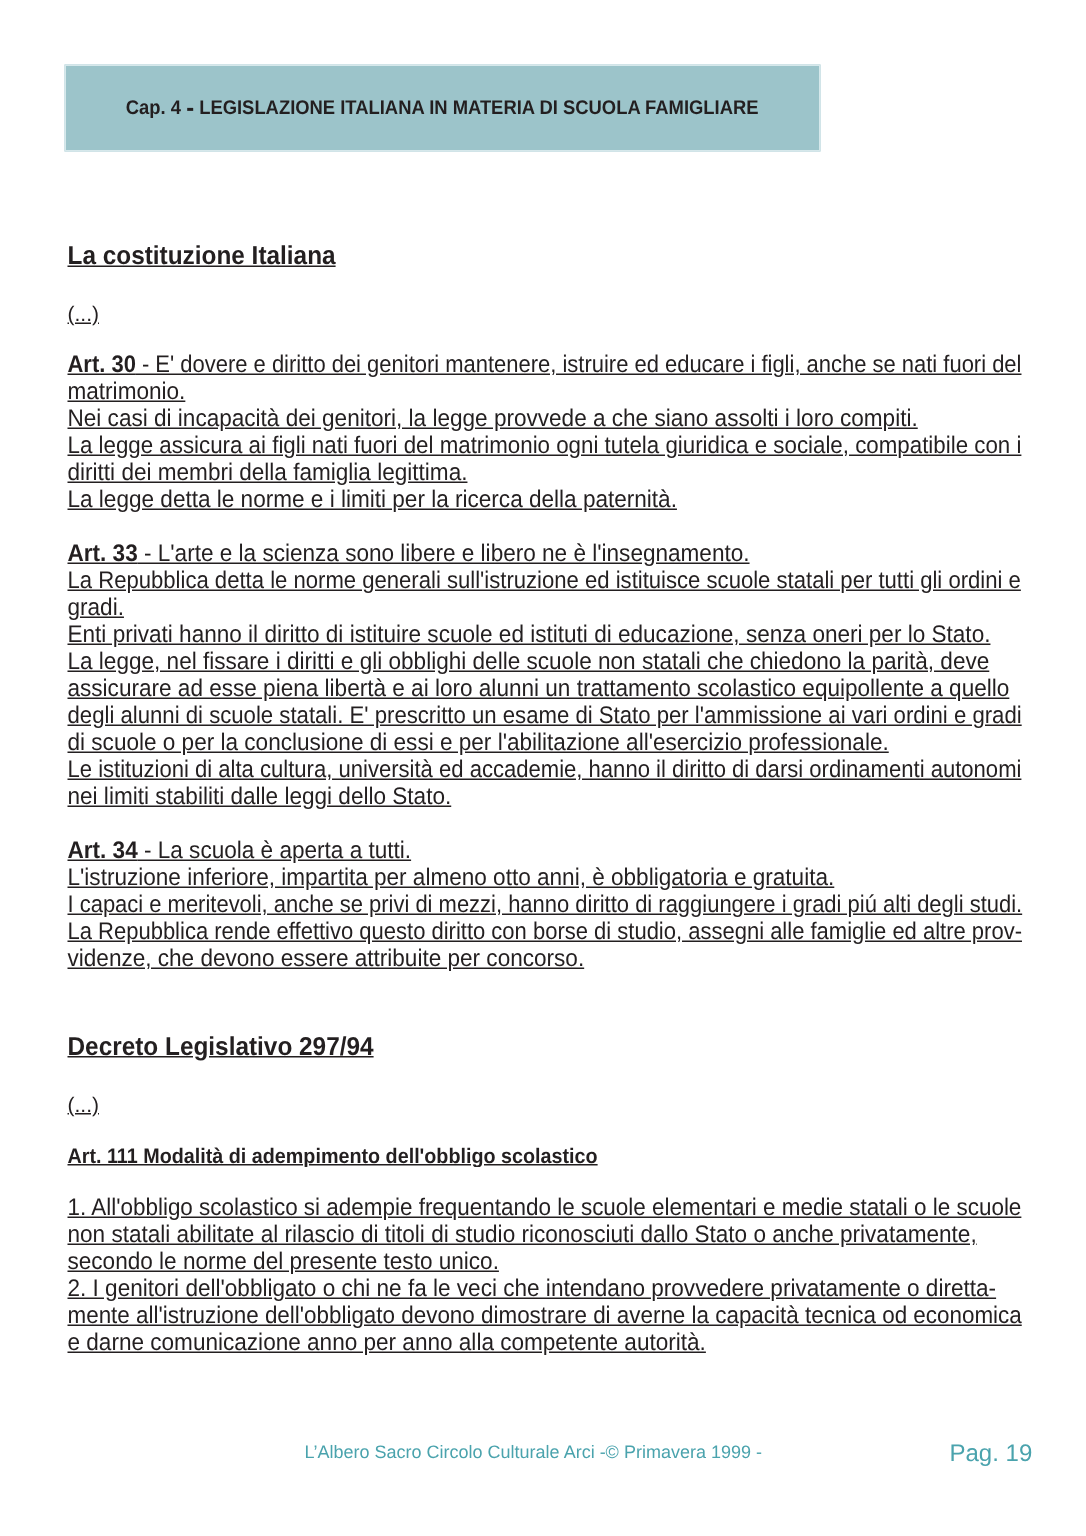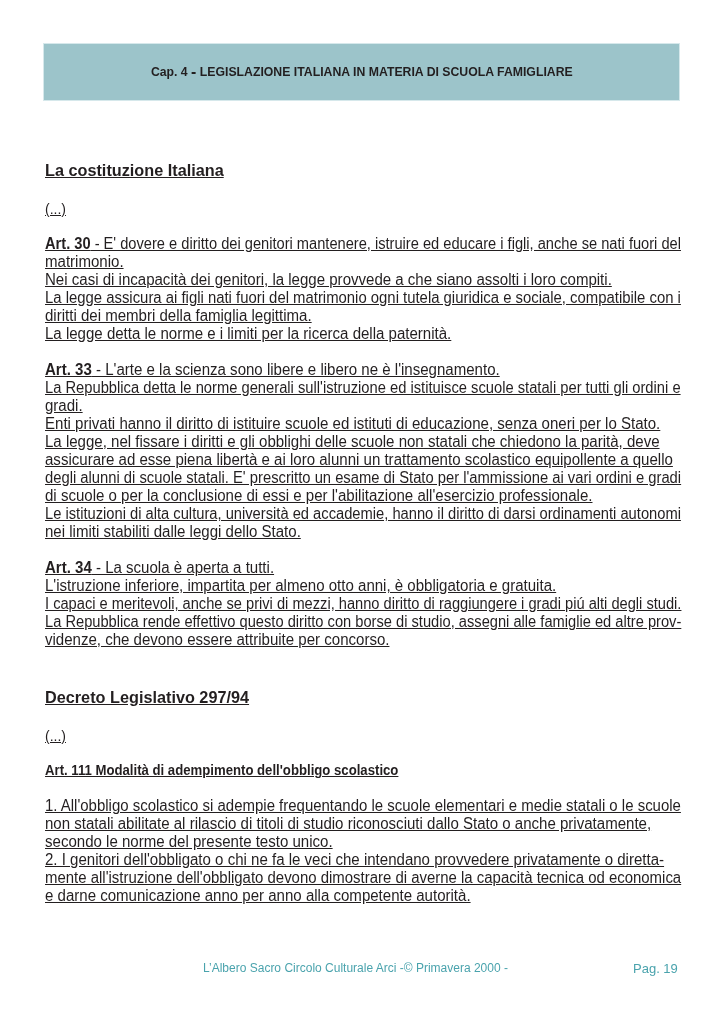--- a/index.html
+++ b/index.html
@@ -12,21 +12,21 @@
       height: 1024px;
       position: relative;
       overflow: hidden;
       font-family: "Liberation Sans", sans-serif;
       color: #231f20;
     }
     .header-box {
       position: absolute;
       left: 43px;
       top: 43px;
-      width: 637px;
+      width: 504px;
       height: 58px;
       background: #9cc4ca;
       border: 1px solid #d6e8eb;
       box-sizing: border-box;
       display: flex;
       align-items: center;
       justify-content: center;
     }
     .header-title {
       font-size: 13.2px;
@@ -75,21 +75,21 @@
       top: 961px;
       left: 203px;
       font-size: 12px;
       color: #4aa3ad;
       white-space: nowrap;
     }
     .footer-page {
       position: absolute;
       top: 961px;
       left: 633px;
-      font-size: 13px;
+      font-size: 16px;
       color: #4aa3ad;
       white-space: nowrap;
     }
     .sq { transform: scaleX(0.94); transform-origin: left; display:block; white-space: nowrap; }
   </style>
 </head>
 <body>
 
 <div class="header-box">
   <div class="header-title">
@@ -150,14 +150,14 @@
   <div>
     <span class="sq" style="transform: scaleX(0.935294);">1. All'obbligo scolastico si adempie frequentando le scuole elementari e medie statali o le scuole</span>
     <span class="sq" style="transform: scaleX(0.94);">non statali abilitate al rilascio di titoli di studio riconosciuti dallo Stato o anche privatamente,</span>
     <span class="sq" style="transform: scaleX(0.94);">secondo le norme del presente testo unico.</span>
     <span class="sq" style="transform: scaleX(0.94);">2. I genitori dell'obbligato o chi ne fa le veci che intendano provvedere privatamente o diretta-</span>
     <span class="sq" style="transform: scaleX(0.933921);">mente all'istruzione dell'obbligato devono dimostrare di averne la capacità tecnica od economica</span>
     <span class="sq" style="transform: scaleX(0.94);">e darne comunicazione anno per anno alla competente autorità.</span>
   </div>
 </div>
 
-<div class="footer-text">L’Albero Sacro Circolo Culturale Arci -© Primavera  2000 -</div>
+<div class="footer-text">L’Albero Sacro Circolo Culturale Arci -© Primavera  1999 -</div>
 <div class="footer-page">Pag. 19</div>
 
 </body></html>

